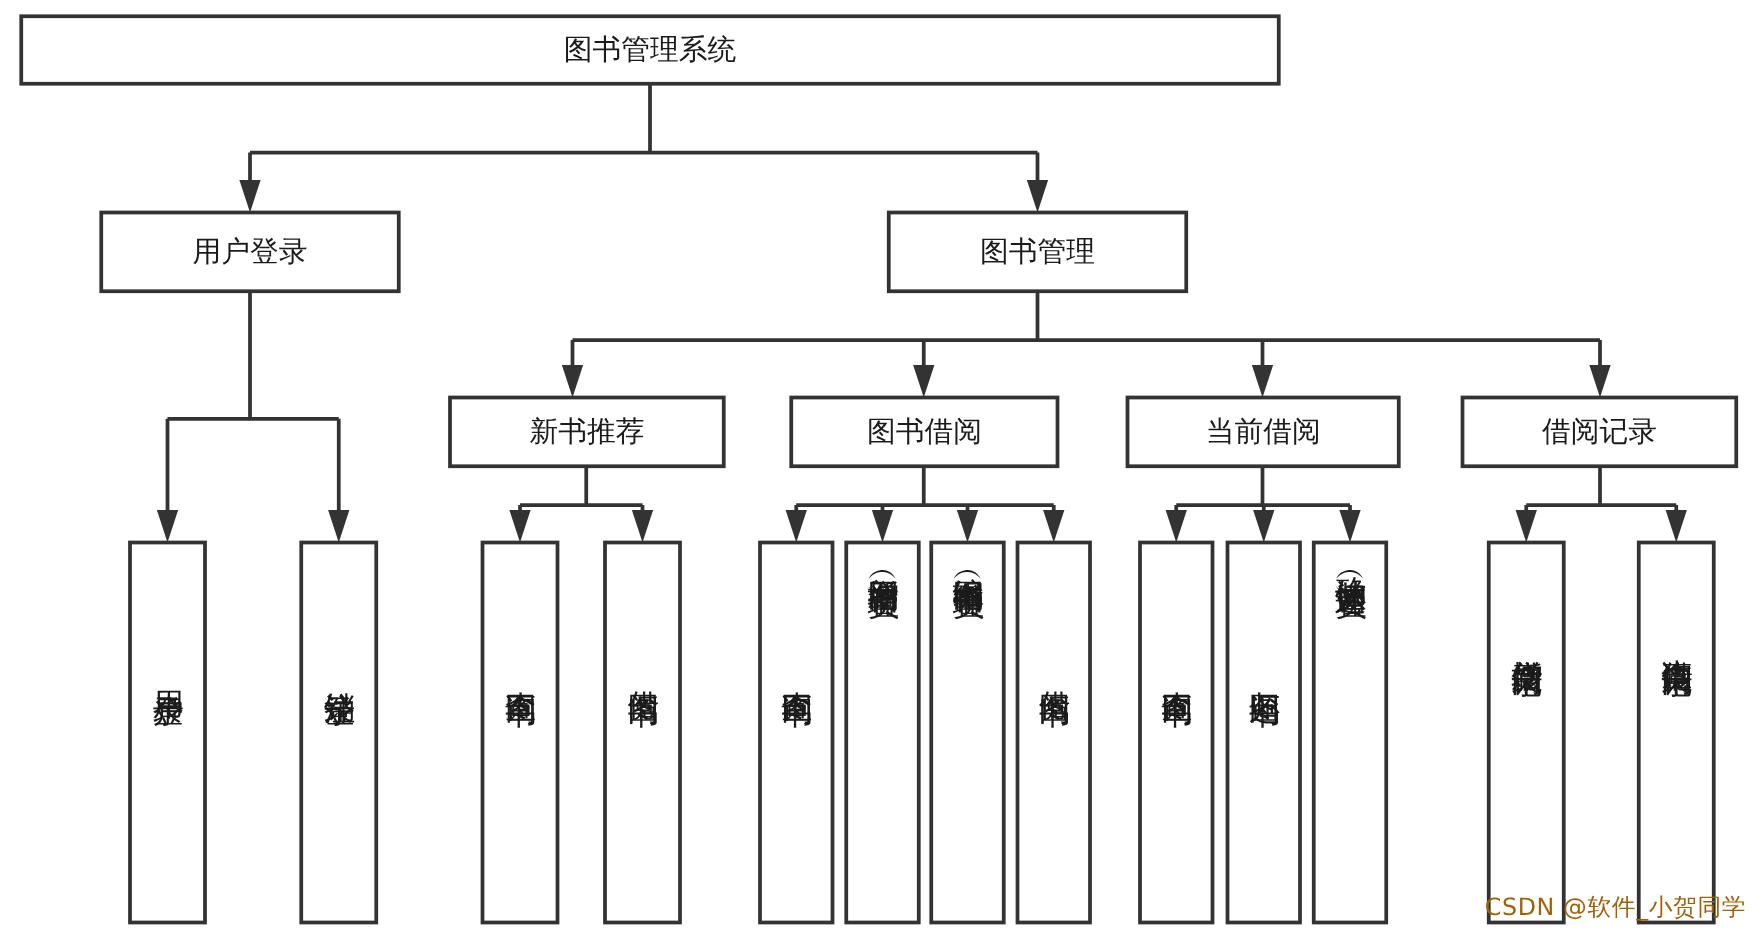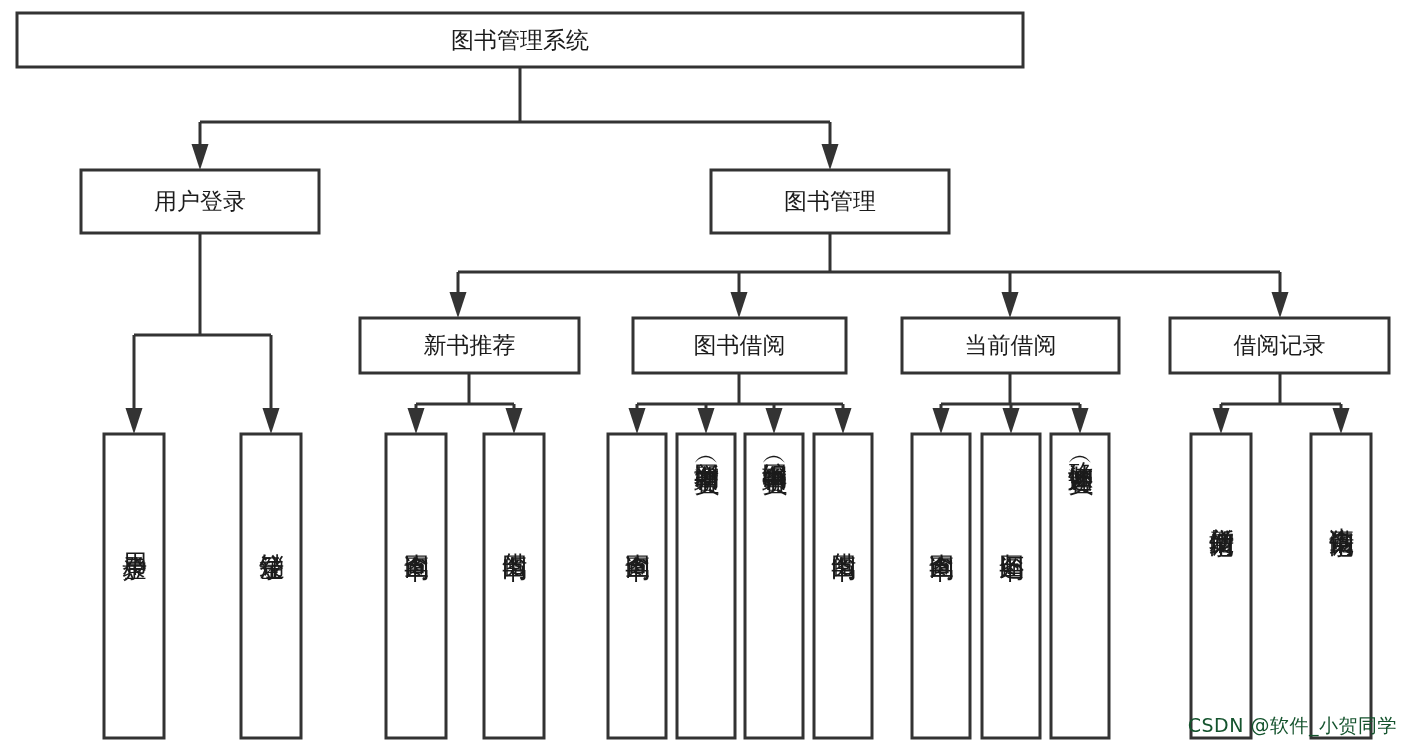--- a/index.html
+++ b/index.html
@@ -45,21 +45,21 @@
     fill: #1b1b1b;
     text-anchor: middle;
     dominant-baseline: middle;
   }
   .watermark {
     position: absolute;
     right: 8px;
     bottom: 4px;
     font-family: "DejaVu Sans", "Liberation Sans", sans-serif;
     font-size: 19px;
-    color: #14532d;
+    color: #a16207;
     letter-spacing: 0.5px;
     white-space: nowrap;
     pointer-events: none;
   }
   .vlabel {
     position: absolute;
     writing-mode: vertical-rl;
     text-orientation: upright;
     font-family: "DejaVu Sans", "Liberation Sans", sans-serif;
     font-size: 25px;

